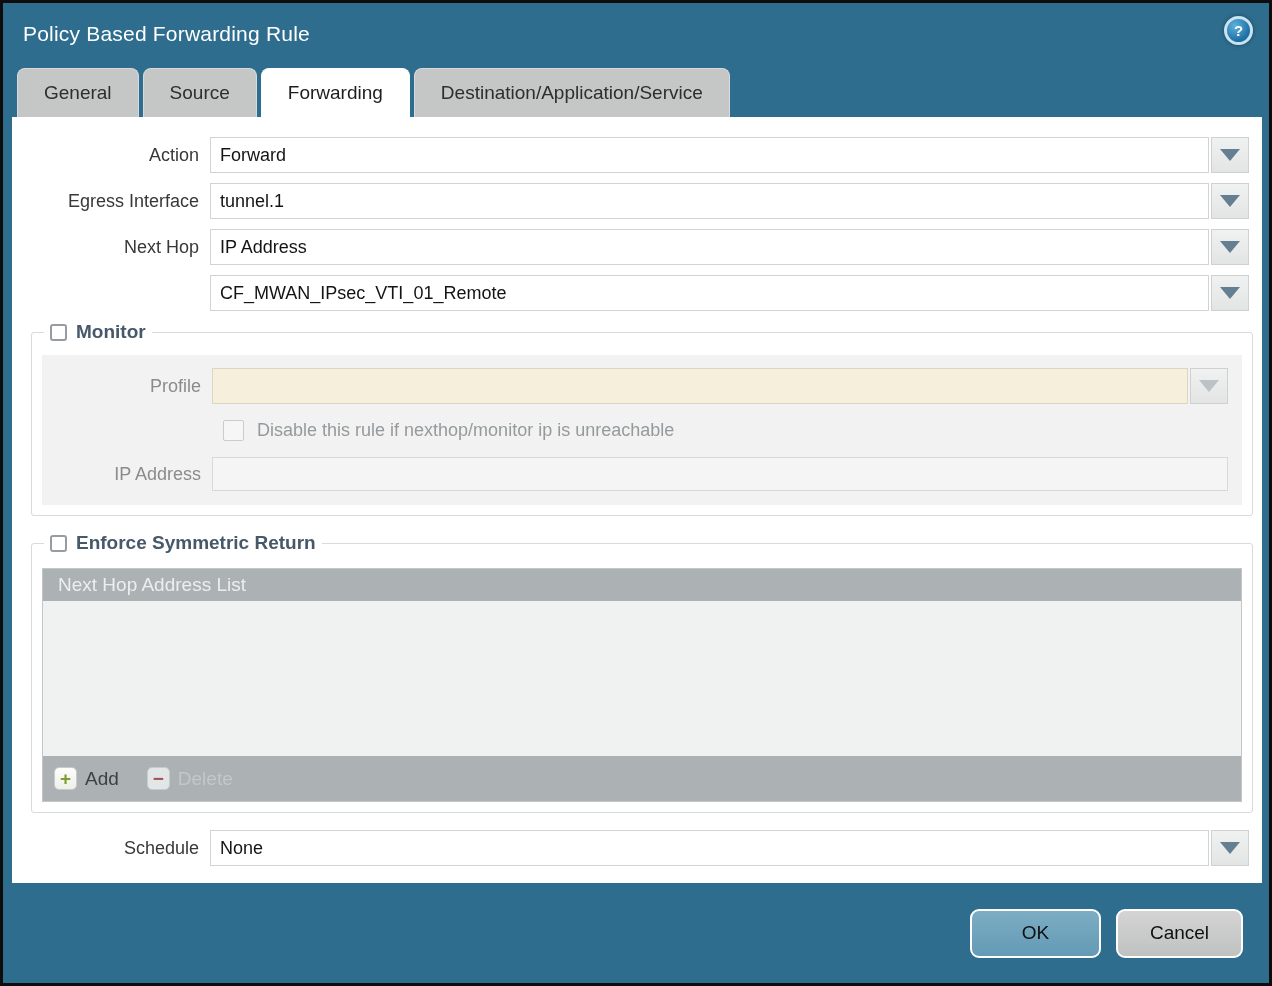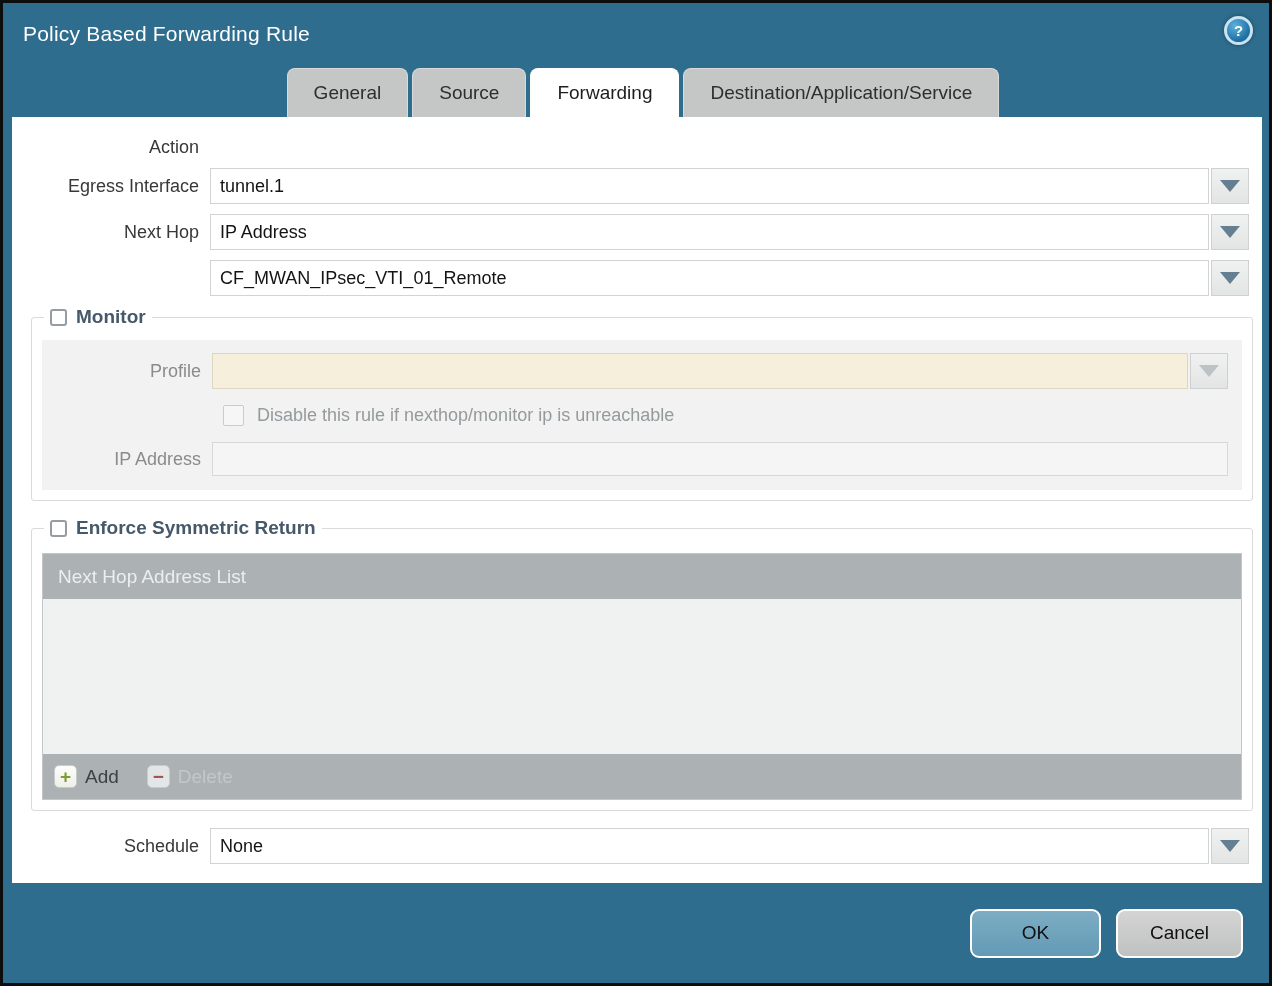--- a/index.html
+++ b/index.html
@@ -23,21 +23,21 @@
     width:29px; height:29px; border-radius:50%;
     background:radial-gradient(circle at 35% 30%, #5db1de, #1d6fa3 70%);
     border:3px solid #c9e2f2;
     box-shadow:0 0 4px rgba(0,0,0,.35);
     color:#ffffff; font-weight:bold; font-size:15px;
     display:flex; align-items:center; justify-content:center;
     cursor:pointer;
   }
 
   
-  .tabs { display:flex; align-items:flex-end; padding-left:14px; height:49px; gap:4px;justify-content:center; }
+  .tabs { display:flex; align-items:flex-end; padding-left:14px; height:49px; gap:4px; }
   .tab {
     height:49px; display:flex; align-items:center;
     padding:0 26px; font-size:19px; color:#2e2e2e;
     background:#c5c6c6; border:1px solid #d9dadb; border-bottom:none;
     border-radius:8px 8px 0 0; cursor:pointer; white-space:nowrap;
   }
   .tab.active { background:#ffffff; color:#1d1d1d; border-color:#ffffff; position:relative; z-index:2; }
 
   
   .content {
@@ -85,21 +85,21 @@
   .mrow .lbl { width:170px; text-align:right; padding-right:11px; font-size:18px; color:#8b8b8b; flex:none; }
   .profile-input { flex:1; height:36px; background:#f6efdc; border:1px solid #ddd6c0; }
   .disable-row { display:flex; align-items:center; gap:13px; margin:16px 0 16px 181px; }
   .cbx-dis { width:21px; height:21px; background:#f6f6f6; border:1px solid #c9cccd; border-radius:2px; flex:none; }
   .disable-text { font-size:18px; color:#959a9d; }
   .ip-input { flex:1; height:34px; background:#f5f5f5; border:1px solid #d7d9d9; }
 
   
   .sr-table { margin-top:12px; border:1px solid #c3c7c9; }
   .tbl-header {
-    height:45px; background:#acb1b4; display:flex; align-items:center;
+    height:32px; background:#acb1b4; display:flex; align-items:center;
     padding-left:15px; font-size:19px; color:#eceeee; cursor:default;
   }
   .tbl-body { height:155px; background:#f0f1f1; }
   .tbl-footer { height:45px; background:#acb1b4; display:flex; align-items:center; padding-left:11px; gap:28px; }
   .tbtn { display:flex; align-items:center; gap:8px; cursor:pointer; }
   .ticon {
     width:23px; height:23px; border-radius:5px; flex:none;
     display:flex; align-items:center; justify-content:center;
     font-size:19px; font-weight:bold; line-height:1;
   }
@@ -136,20 +136,26 @@
   <div class="tab">General</div>
   <div class="tab">Source</div>
   <div class="tab active">Forwarding</div>
   <div class="tab">Destination/Application/Service</div>
 </div>
 
 <div class="content">
 
   <div class="row">
     <div class="lbl">Action</div>
+    <div class="fieldwrap">
+      <div class="input">Forward</div>
+      <div class="ddbtn">
+          <span class="arrow"></span>
+        </div>
+    </div>
   </div>
 
   <div class="row">
     <div class="lbl">Egress Interface</div>
     <div class="fieldwrap">
       <div class="input">tunnel.1</div>
       <div class="ddbtn">
           <span class="arrow"></span>
         </div>
     </div>

